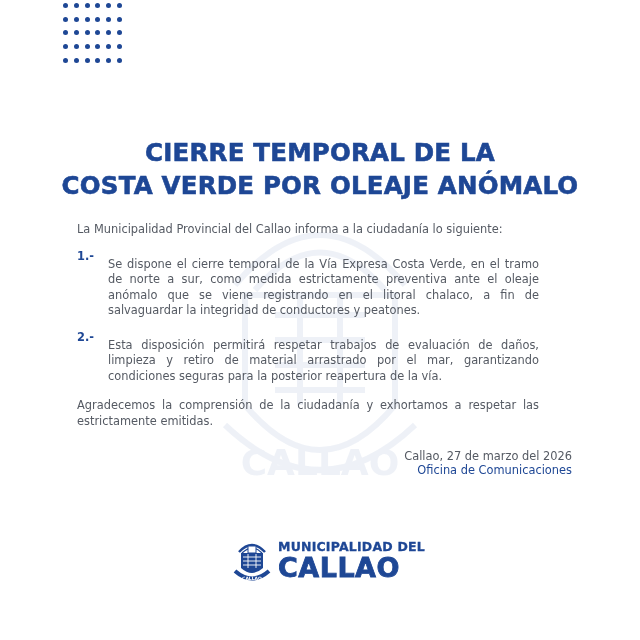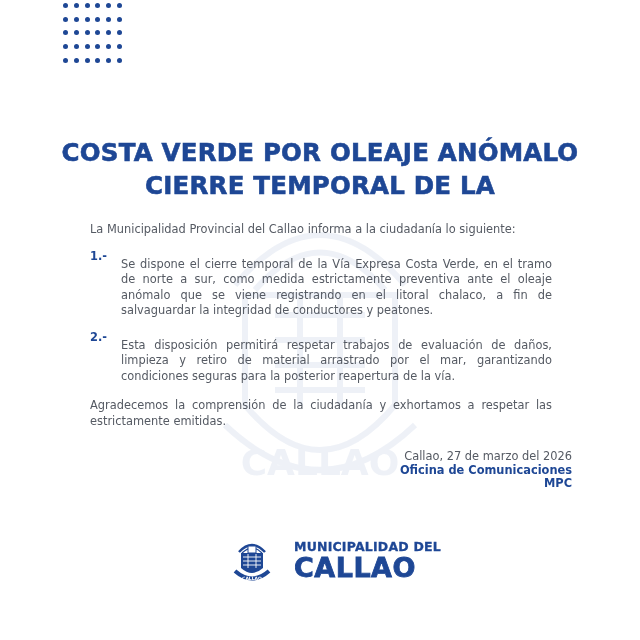--- a/index.html
+++ b/index.html
@@ -9,32 +9,32 @@
     .dots { position: absolute; left: 63px; top: 3px; display: grid;
       grid-template-columns: repeat(6, 5px); grid-auto-rows: 5px; column-gap: 5.8px; row-gap: 8.7px; }
     .dots span { width: 5px; height: 5px; border-radius: 50%; background: #1e4795; display: block; }
 
     .watermark { position: absolute; left: 205px; top: 195px; width: 230px; height: 310px; opacity: 0.07; }
 
     .title { position: absolute; left: 0; top: 136px; width: 640px; text-align: center;
       font-family: "DejaVu Sans", sans-serif; font-weight: 900; font-size: 24.5px; line-height: 33px;
       color: #1e4795; letter-spacing: 0.2px; -webkit-text-stroke: 0.6px #1e4795; }
 
-    .content { position: absolute; left: 90px; top: 222px; width: 462px; font-size: 11.4px; line-height: 15.5px; color: #555a63; }
+    .content { position: absolute; left: 77px; top: 222px; width: 462px; font-size: 11.4px; line-height: 15.5px; color: #555a63; }
     .intro { margin-bottom: 11px; }
     .item { display: flex; margin-bottom: 11px; }
     .num { width: 31px; flex: 0 0 31px; color: #1e4795; font-weight: bold; }
     .item-text { text-align: justify; text-align-last: left; flex: 1; margin-top: 8px; }
     .thanks { text-align: justify; text-align-last: left; margin-top: 14px; }
 
     .sign { position: absolute; right: 68px; top: 450px; text-align: right; font-size: 11.4px; line-height: 13.5px; margin-left: 20px; }
     .sign .place { color: #555a63; }
-    .sign .office { color: #1e4795; font-weight: bold; }
+    .sign .office { color: #1e4795; font-weight: normal; }
 
-    .logo { position: absolute; left: 233px; top: 538px; display: flex; align-items: center; gap: 16px; }
+    .logo { position: absolute; left: 233px; top: 538px; display: flex; align-items: center; }
     .crest { width: 38px; height: 46px; }
     .logo-text { margin-left: 7px; color: #1e4795; }
     .logo-top { font-weight: 900; font-size: 12.5px; line-height: 13px; letter-spacing: 0.2px; -webkit-text-stroke: 0.3px #1e4795; }
     .logo-bottom { font-weight: 900; font-size: 27px; line-height: 29px; letter-spacing: 0.5px; -webkit-text-stroke: 0.8px #1e4795; }
   </style>
 </head>
 <body>
 
 <div class="dots" id="dots">
     <span style="background: rgb(30, 71, 149);"></span>
@@ -75,41 +75,40 @@
     <path d="M50 95 Q115 20 180 95"></path>
     <path d="M40 100 L40 210 Q115 300 190 210 L190 100 Z"></path>
     <path d="M70 120 h90 M70 145 h90 M70 170 h90 M70 195 h90"></path>
     <path d="M95 100 v110 M135 100 v110"></path>
     <path d="M20 230 Q115 320 210 230"></path>
   </g>
   <text x="115" y="280" text-anchor="middle" font-size="36" font-weight="bold" fill="#1e4795" font-family="DejaVu Sans, sans-serif">CALLAO</text>
 </svg>
 
 <div class="title">
+  <div>CIERRE TEMPORAL DE LA</div>
   <div>COSTA VERDE POR OLEAJE ANÓMALO</div>
-  <div>CIERRE TEMPORAL DE LA</div>
 </div>
 
 <div class="content">
   <p class="intro">La Municipalidad Provincial del Callao informa a la ciudadanía lo siguiente:</p>
   <div class="item">
     <span class="num">1.-</span>
     <p class="item-text">Se dispone el cierre temporal de la Vía Expresa Costa Verde, en el tramo de norte a sur, como medida estrictamente preventiva ante el oleaje anómalo que se viene registrando en el litoral chalaco, a fin de salvaguardar la integridad de conductores y peatones.</p>
   </div>
   <div class="item">
     <span class="num">2.-</span>
     <p class="item-text">Esta disposición permitirá respetar trabajos de evaluación de daños, limpieza y retiro de material arrastrado por el mar, garantizando condiciones seguras para la posterior reapertura de la vía.</p>
   </div>
   <p class="thanks">Agradecemos la comprensión de la ciudadanía y exhortamos a respetar las estrictamente emitidas.</p>
 </div>
 
 <div class="sign">
   <div class="place">Callao, 27 de marzo del 2026</div>
   <div class="office">Oficina de Comunicaciones</div>
-  <div class="office">MPC</div>
 </div>
 
 <div class="logo">
   <svg class="crest" viewBox="0 0 38 46">
     <path d="M6 14 Q19 0 32 14" fill="none" stroke="#1e4795" stroke-width="2.5"></path>
     <path d="M9 15 Q19 5 29 15" fill="none" stroke="#1e4795" stroke-width="1.2"></path>
     <path d="M8 15 L30 15 L30 30 Q19 40 8 30 Z" fill="#1e4795"></path>
     <rect x="15" y="8" width="8" height="7" fill="#ffffff" stroke="#1e4795" stroke-width="1"></rect>
     <path d="M10 19 h18 M10 23 h18 M10 27 h18" stroke="#ffffff" stroke-width="0.9"></path>
     <path d="M15 16 v14 M23 16 v14" stroke="#ffffff" stroke-width="0.9"></path>

